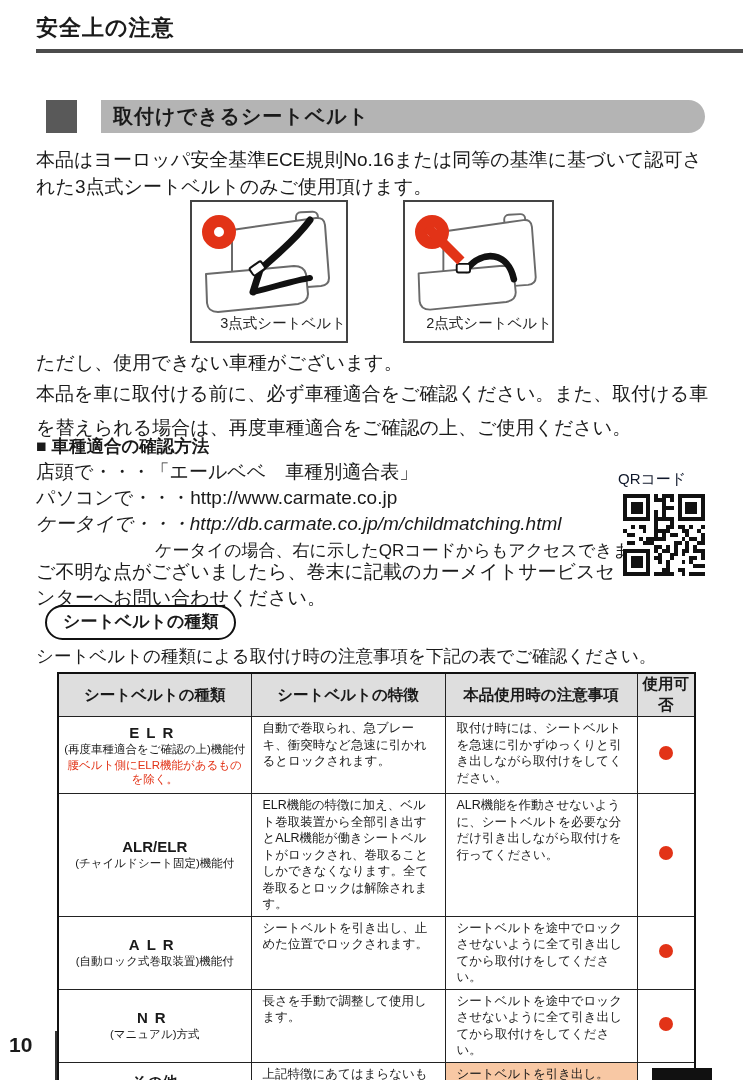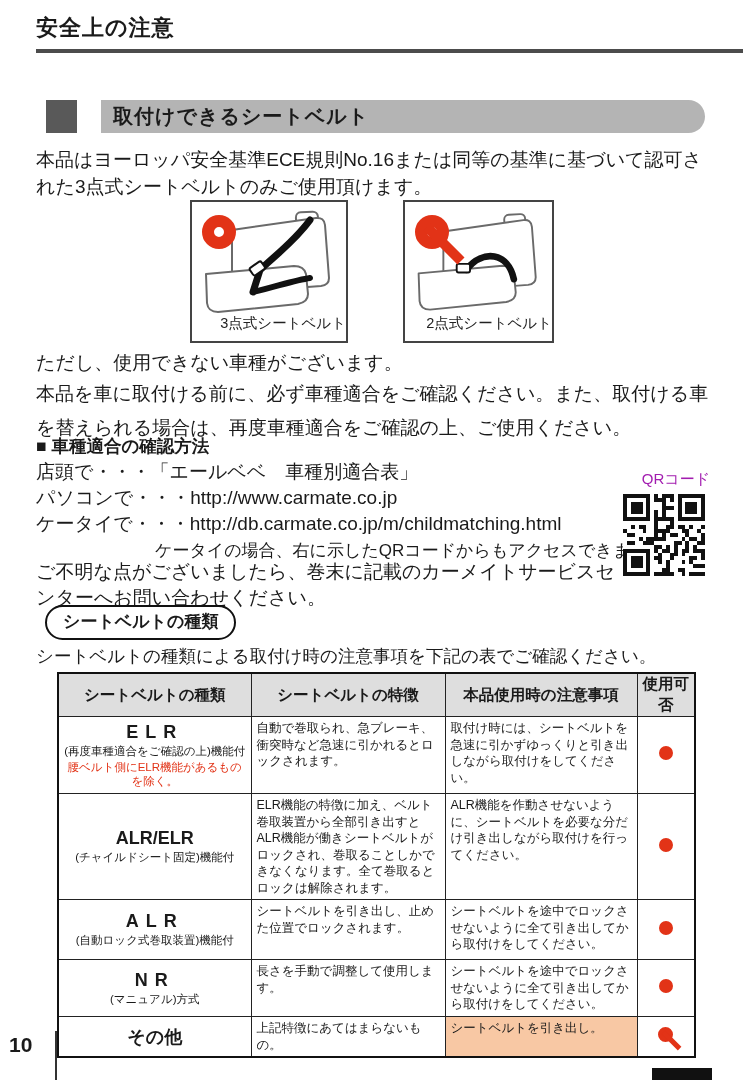--- a/index.html
+++ b/index.html
@@ -29,45 +29,45 @@
   .ban-ring { position:absolute; left:10px; top:13px; width:34px; height:34px; border:12px solid #e23317; border-radius:50%; }
   .ban-ring::after { content:""; position:absolute; left:-7px; top:12px; width:48px; height:10px; background:#e23317; transform:rotate(45deg); }
 
   .notice1 { position:absolute; left:36px; top:350px; font-size:19px; }
   .notice2 { position:absolute; left:36px; top:377px; width:684px; font-size:19px; line-height:34px; }
 
   .check-heading { position:absolute; left:36px; top:434px; font-size:17.5px; font-weight:bold; }
   .cm-line { position:absolute; left:36px; font-size:19px; }
   .cm-store { top:459px; }
   .cm-pc { top:485px; }
-  .cm-mobile { top:511px; }
+  .cm-mobile { top:511px;font-style:italic; }
   .cm-qrnote { position:absolute; left:155px; top:539px; font-size:17px; display:flex; align-items:center; gap:6px; }
   .contact { position:absolute; left:36px; top:559px; width:585px; font-size:19px; line-height:26px; }
 
-  .qr-label { position:absolute; left:618px; top:470px; width:92px; text-align:right; font-size:15px; color:#a21caf; }
+  .qr-label { position:absolute; left:618px; top:470px; width:92px; text-align:left; font-size:15px; color:#0f172a; }
   .qr-box { position:absolute; left:623px; top:494px; width:82px; height:82px; }
 
   
   .pill { position:absolute; left:45px; top:605px; border:2.5px solid #111; border-radius:18px; padding:3px 16px 5px 16px; font-size:17px; font-weight:bold; background:#fff; }
   .table-lead { position:absolute; left:36px; top:644px; font-size:17.5px; }
 
   
   .belt-table { position:absolute; left:57px; top:672px; width:637px; border-collapse:collapse; table-layout:fixed; border:2px solid #111; }
   .belt-table th, .belt-table td { border:1.4px solid #222; }
   .belt-table th { background:#dedede; font-size:15.5px; font-weight:bold; text-align:center; }
   .c-type  { width:193px; }
   .c-feat  { width:194px; }
   .c-note  { width:192px; }
   .c-use   { width:58px; }
   td.type-cell { text-align:center; vertical-align:middle; padding:2px 3px; }
-  .type-name { font-size:18px; font-weight:bold; }
+  .type-name { font-size:15px; font-weight:bold; }
   .type-name.spread { letter-spacing:7px; }
   .type-sub { font-size:11.5px; margin-top:1px; }
   .type-exc { font-size:11.5px; color:#e23317; line-height:14px; margin-top:1px; }
-  td.txt-cell { font-size:12.5px; line-height:16.5px; vertical-align:top; padding:3px 5px; }
+  td.txt-cell { font-size:12.5px; line-height:16.5px; vertical-align:top; padding:3px 11px; }
   td.mark-cell { text-align:center; vertical-align:middle; }
   td.hl { background:#f8c8a4; }
   .mk-ok { display:inline-block; width:13px; height:13px; border:7px solid #e23317; border-radius:50%; }
   .mk-no { position:relative; display:inline-block; width:15px; height:15px; border:6px solid #e23317; border-radius:50%; }
   .mk-no::after { content:""; position:absolute; left:-4px; top:5px; width:23px; height:5px; background:#e23317; transform:rotate(45deg); }
 
   
   .page-num { position:absolute; left:9px; top:1033px; font-size:21px; font-weight:bold; }
   .foot-vline { position:absolute; left:55px; top:1031px; width:1.5px; height:49px; background:#333; }
   .foot-tab { position:absolute; left:652px; top:1068px; width:60px; height:12px; background:#111; }

